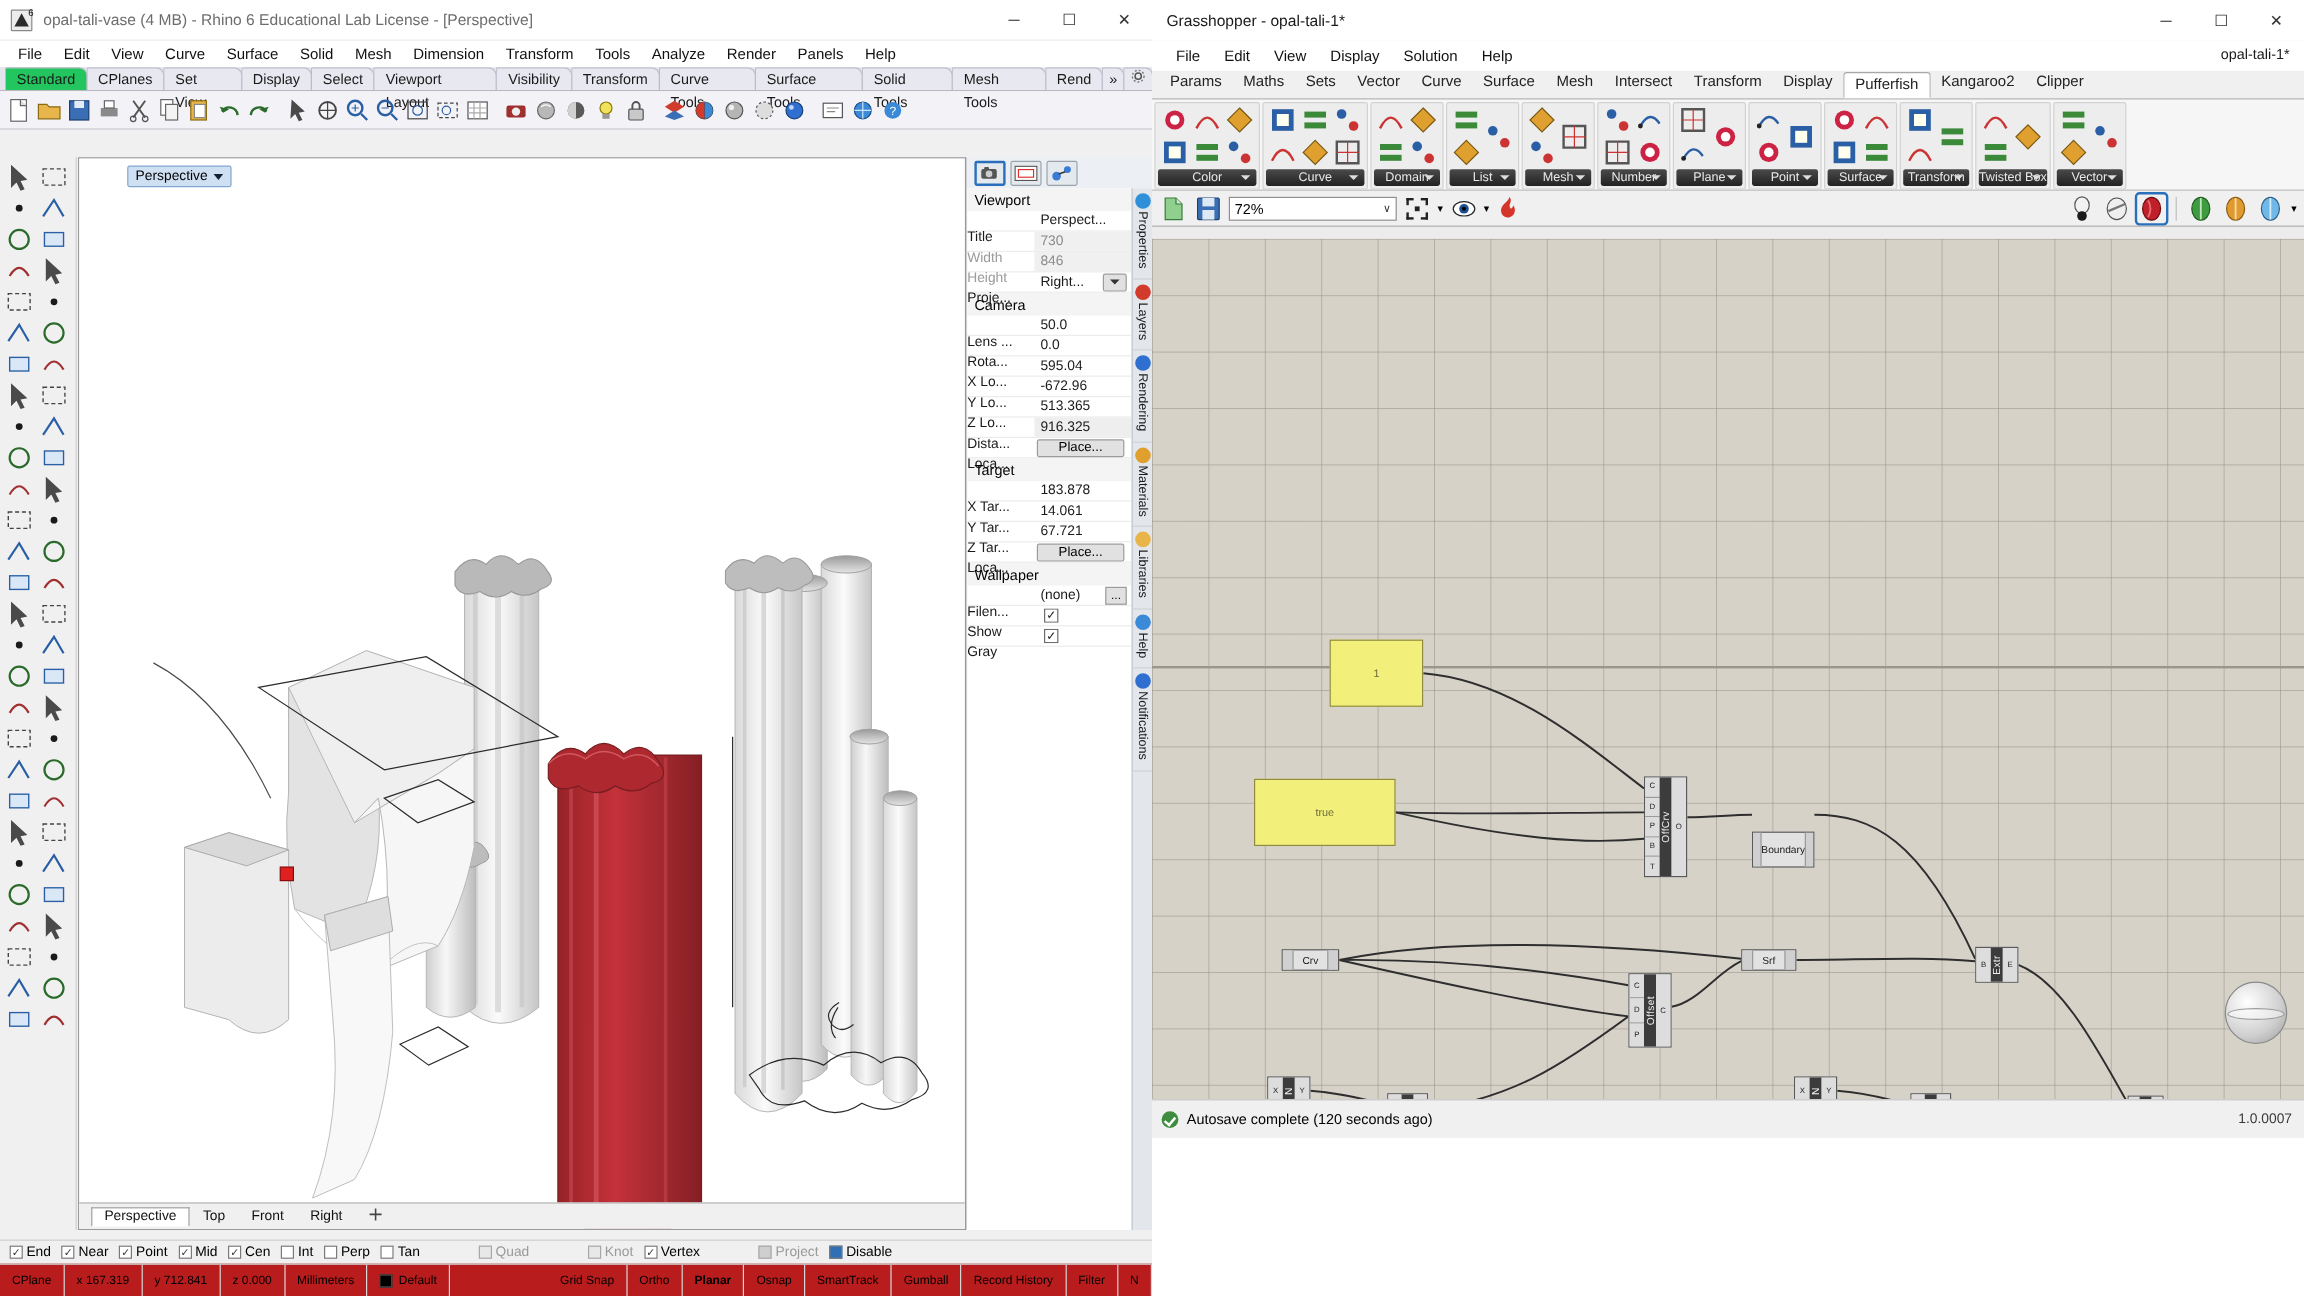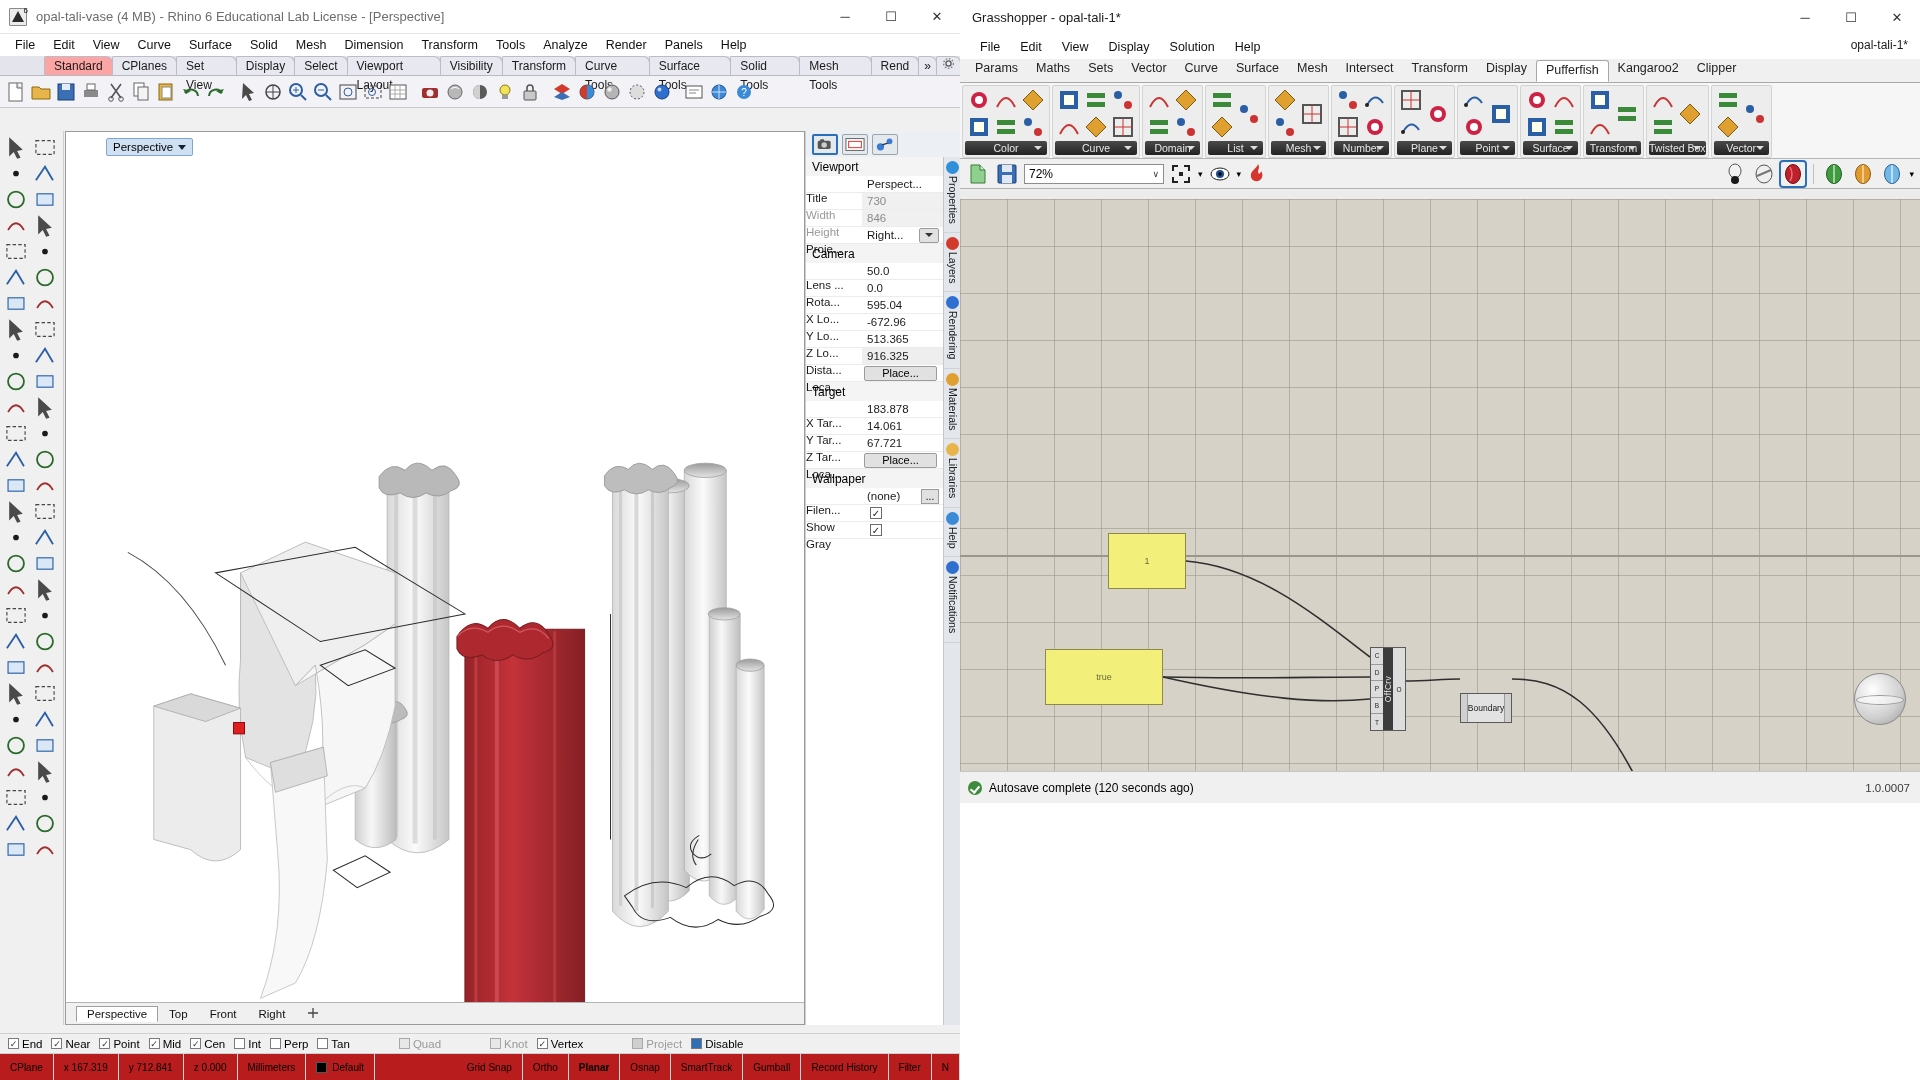--- a/index.html
+++ b/index.html
@@ -30,21 +30,21 @@
   .r-cmdarea { background:#ffffff; border-top:1px solid #d7d7d7; border-bottom:1px solid #d7d7d7; position:relative; }
   .r-cmdline { padding:1px 6px; font-size:12.5px; line-height:15px; white-space:nowrap; }
   .r-cmdsep { border-top:1px solid #cfcfcf; }
   .r-cmdprompt { padding:1px 6px; font-size:12.5px; line-height:16px; font-weight:bold; }
   .r-cmdscroll { position:absolute; right:0; top:0; width:14px; height:100%; background:#f3f3f3; border-left:1px solid #ddd; display:flex; flex-direction:column; justify-content:space-between; align-items:center; }
   .r-cmdscroll i { font-style:normal; font-size:8px; color:#555; }
 
   .r-tabs { height:20px; display:flex; align-items:flex-end; background:#e4e4ec; padding-left:4px; border-bottom:1px solid #b9b9c4; }
   .r-tab { height:19px; line-height:19px; padding:0 9px; font-size:12px; color:#1a1a1a; background:#e8e8f0; border:1px solid #bcbcc8; border-bottom:none; margin-right:-1px;
            border-radius:2px 7px 0 0; }
-  .r-tab.active { background:#fca5a5; font-weight:normal;margin-left:40px; }
+  .r-tab.active { background:#22c55e; font-weight:normal; }
   .r-tab.more { padding:0 5px; }
 
   .r-toolbar { height:32px; background:#f3f3f7; border-bottom:1px solid #c8c8d0; display:flex; align-items:center; padding-left:4px; gap:1px; }
   .tbi { width:24px; height:24px; border-radius:2px; position:relative; display:inline-block; }
   .tbsep { width:6px; }
 
   .r-body { position:absolute; left:0; top:131px; right:0; bottom:55px; }
 
   .r-lefttools { position:absolute; left:0; top:0; width:64px; bottom:0; background:#f0f0f0; border-right:1px solid #cfcfcf;
                  display:flex; flex-wrap:wrap; align-content:flex-start; padding:4px 2px; gap:1px; }
@@ -88,21 +88,21 @@
   .os.dim .b { border-color:#a8a8a8; background:#e8e8e8; }
   .os .b.fill { background:#2f6fb5; }
   .os .b.half { background:#cfcfcf; }
 
   .r-status { position:absolute; left:0; right:0; bottom:0; height:27px; background:#b91c1c; border-top:1px solid #cfcfcf; display:flex; align-items:center; font-size:10px; }
   .st { padding:0 10px; height:100%; display:flex; align-items:center; border-right:1px solid #d6d6d6; white-space:nowrap; }
   .st.bold { font-weight:bold; }
   .st .swatch { width:11px; height:11px; background:#000; margin-right:5px; border:1px solid #555; }
 
   
-  #gh { position:absolute; left:960px; top:0; width:960px; height:803px; background:#ececec; }
+  #gh { position:absolute; left:960px; top:0; width:960px; height:948px; background:#ececec; }
 
   .g-titlebar { height:34px; background:#ffffff; display:flex; align-items:center; padding-left:12px; }
   .g-title { font-size:13px; color:#1a1a1a; }
   .g-wbtns { margin-left:auto; display:flex; }
   .g-wbtn { width:46px; height:34px; display:flex; align-items:center; justify-content:center; font-size:13px; color:#333; }
 
   .g-menubar { height:25px; background:#fff; display:flex; align-items:center; padding-left:10px; position:relative; }
   .g-menu { padding:3px 10px; font-size:12.5px; color:#111; }
   .g-filename { position:absolute; right:12px; top:4px; font-size:12px; color:#1a1a1a; }
 

